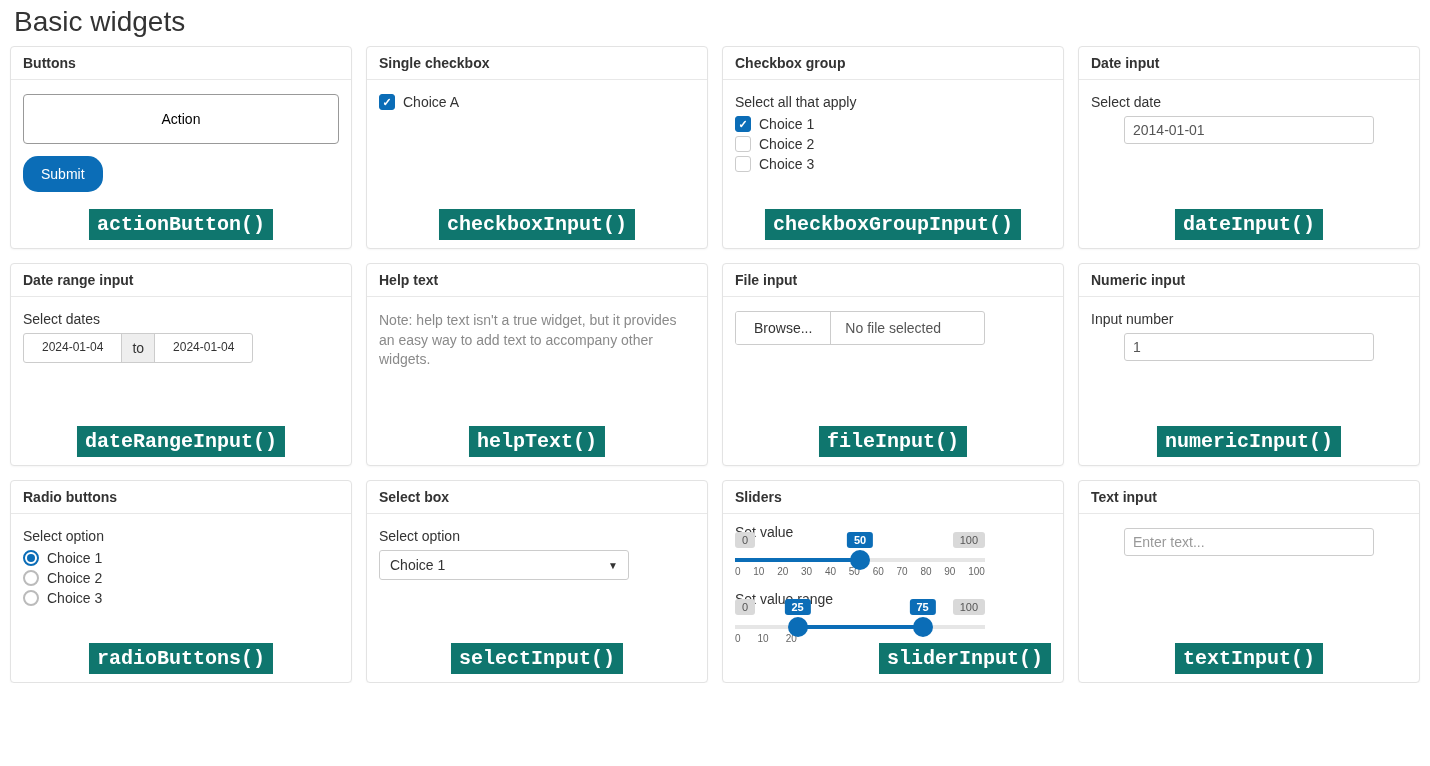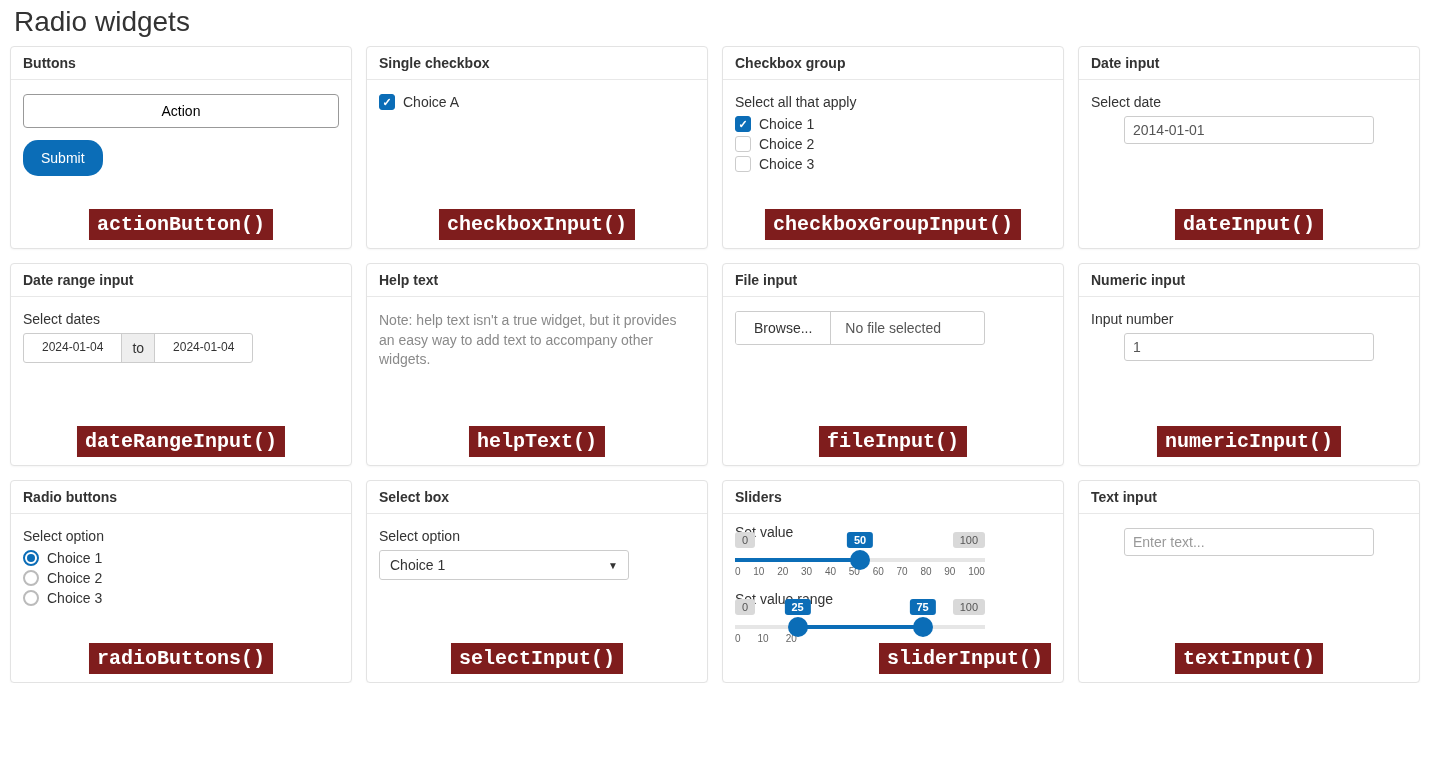--- a/index.html
+++ b/index.html
@@ -49,32 +49,32 @@
     display: block;
     margin-bottom: 6px;
     font-size: 14px;
     color: #333;
   }
   .fn-badge {
     position: absolute;
     bottom: 8px;
     left: 50%;
     transform: translateX(-50%);
-    background: #7f1d1d;
+    background: #0f766e;
     color: #fff;
     font-family: Menlo, Consolas, "Courier New", monospace;
     font-size: 20px;
     font-weight: 700;
     padding: 4px 8px;
     white-space: nowrap;
   }
   
   .btn-outline {
     width: 100%;
-    padding: 8px 0;
+    padding: 16px 0;
     background: #fff;
     border: 1px solid #999;
     border-radius: 4px;
     font-size: 14px;
     cursor: pointer;
     margin-bottom: 12px;
   }
   .btn-primary {
     padding: 10px 18px;
     background: #0b6db7;
@@ -145,21 +145,21 @@
     font-size: 11px; padding: 2px 7px; border-radius: 3px;
   }
   .slider-end.left { left: 0; transform: translateX(0); }
   .slider-end.right { right: 0; transform: translateX(0); }
   .slider-ticks { display: flex; justify-content: space-between; font-size: 10px; color: #666; margin-top: 2px; }
   .text-input::placeholder { color: #999; }
 </style>
 </head>
 <body>
 
-<h2 class="page-title">Radio widgets</h2>
+<h2 class="page-title">Basic widgets</h2>
 
 <div class="grid">
 
   <div class="card">
     <div class="card-header">Buttons</div>
     <div class="card-body">
       <button class="btn-outline">Action</button>
       <button class="btn-primary">Submit</button>
     </div>
     <div class="fn-badge">actionButton()</div>

